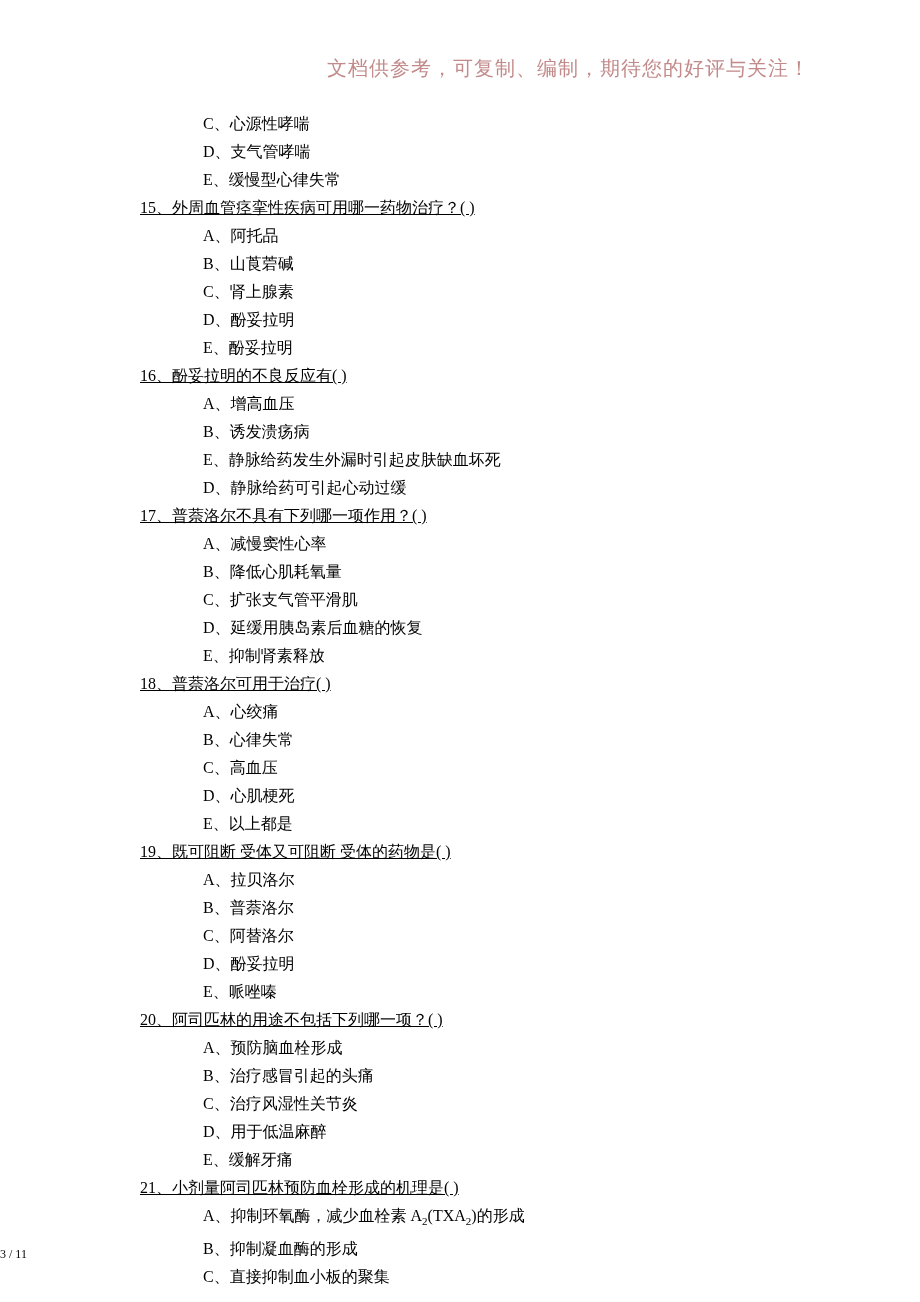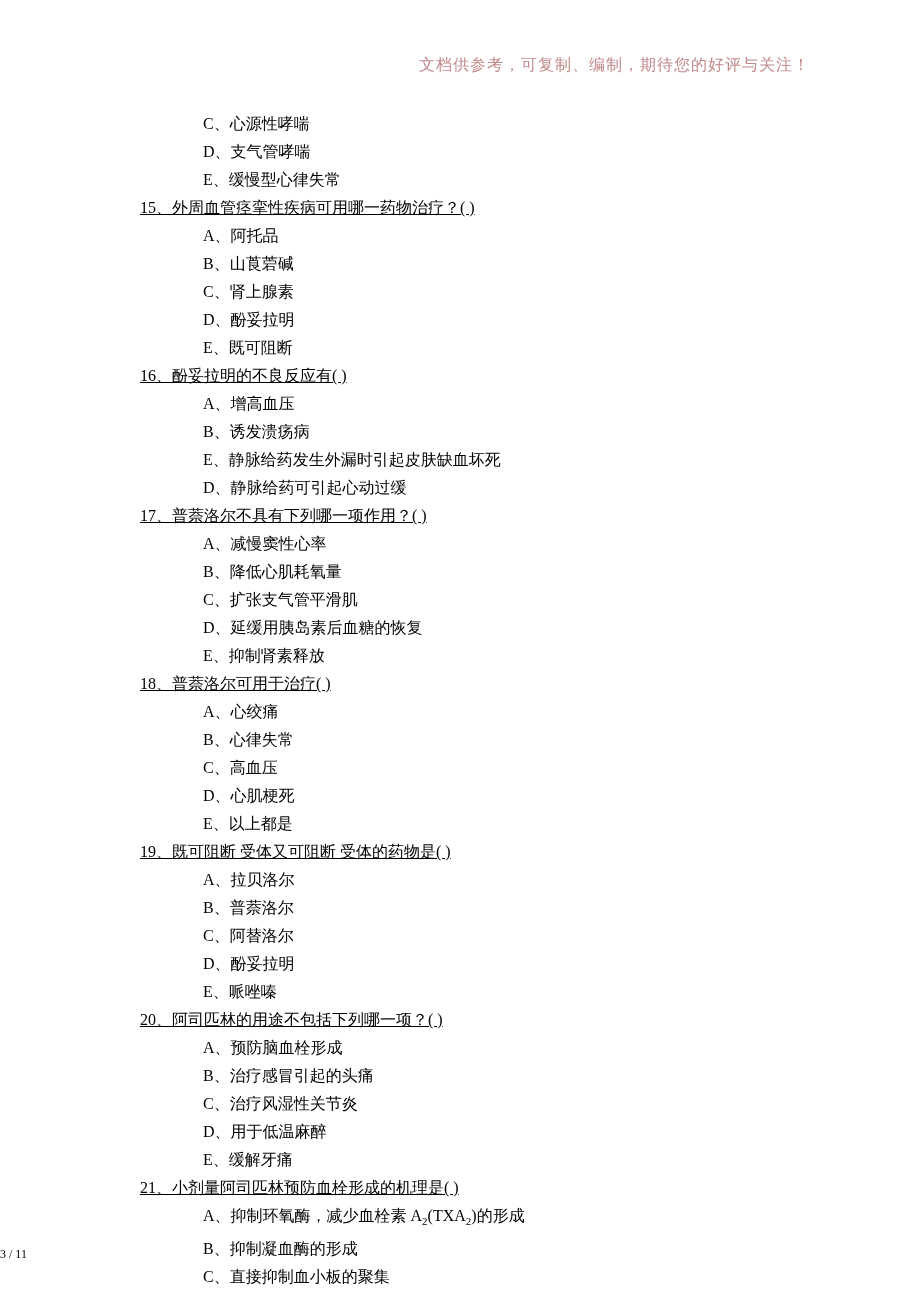--- a/index.html
+++ b/index.html
@@ -9,21 +9,21 @@
     font-family: "SimSun", "宋体", serif;
     width: 920px;
     height: 1302px;
     position: relative;
     color: #000;
   }
   .header-note {
     position: absolute;
     top: 55px;
     right: 110px;
-    font-size: 16px;
+    font-size: 20px;
     color: #c28a8a;
     letter-spacing: 1px;
   }
   .content {
     position: absolute;
     top: 110px;
     left: 140px;
     width: 640px;
     font-size: 16px;
     line-height: 28px;
@@ -59,21 +59,21 @@
 
   <div class="option">C、心源性哮喘</div>
   <div class="option">D、支气管哮喘</div>
   <div class="option">E、缓慢型心律失常</div>
 
   <div class="question-stem"><span>15、</span><span>外周血管痉挛性疾病可用哪一药物治疗？(           )</span></div>
   <div class="option">A、阿托品</div>
   <div class="option">B、山莨菪碱</div>
   <div class="option">C、肾上腺素</div>
   <div class="option">D、酚妥拉明</div>
-  <div class="option">E、既可阻断</div>
+  <div class="option">E、酚妥拉明</div>
 
   <div class="question-stem"><span>16、</span><span>酚妥拉明的不良反应有(             )</span></div>
   <div class="option">A、增高血压</div>
   <div class="option">B、诱发溃疡病</div>
   <div class="option">E、静脉给药发生外漏时引起皮肤缺血坏死</div>
   <div class="option">D、静脉给药可引起心动过缓</div>
 
   <div class="question-stem"><span>17、</span><span>普萘洛尔不具有下列哪一项作用？(            )</span></div>
   <div class="option">A、减慢窦性心率</div>
   <div class="option">B、降低心肌耗氧量</div>

